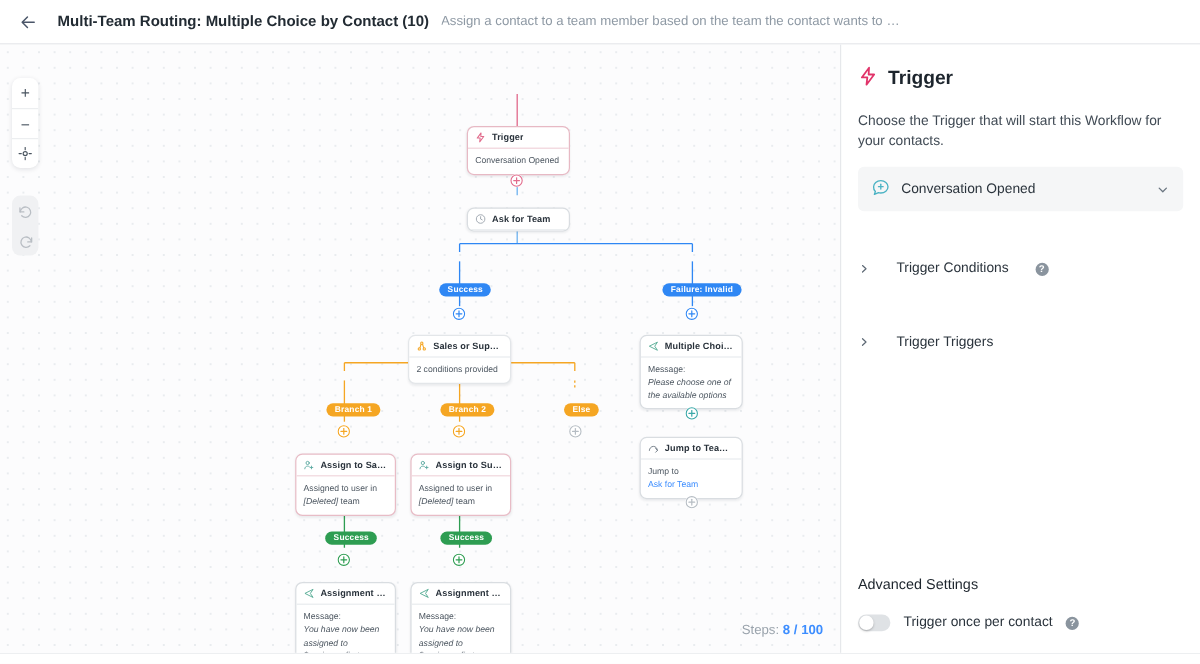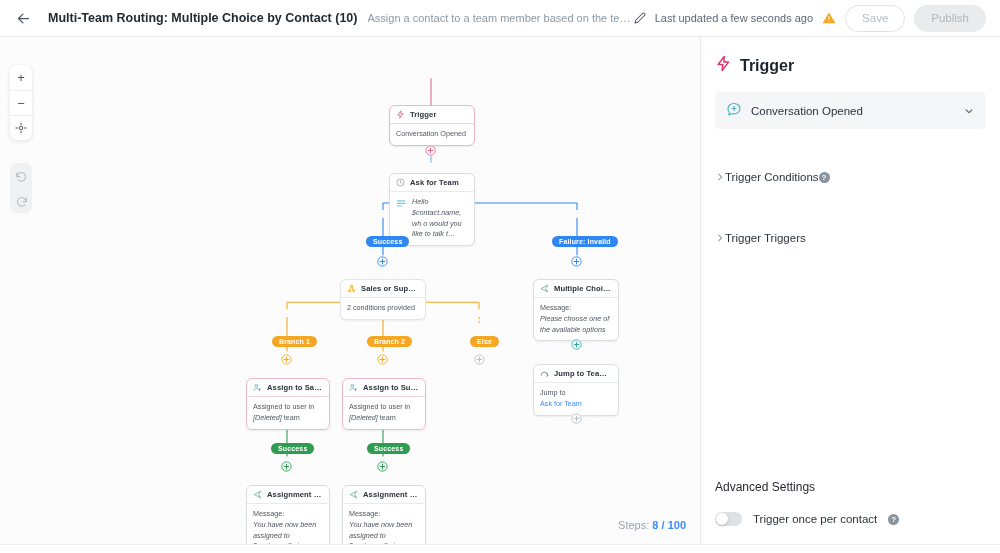--- a/index.html
+++ b/index.html
@@ -123,21 +123,21 @@
   }
   .panel-sub { font-size:11.5px; color:#404a54; line-height:1.45; margin-bottom:13px; }
   .select-row {
     display:flex; align-items:center; gap:9px; background:#f5f6f7; border-radius:5px;
     padding:9px 11px; cursor:pointer; margin-bottom:12px;
   }
   .select-row .nm { font-size:11.5px; color:#2b343d; flex:1; }
   .chev { color:#6b7681; display:flex; }
   .help-text { font-size:11px; color:#5a646e; font-style:italic; margin-bottom:16px; }
   .accordion {
-    display:flex; align-items:center; gap:0; font-size:11.5px; color:#2b343d;
+    display:flex; align-items:center; gap:22px; font-size:11.5px; color:#2b343d;
     padding:7px 0; cursor:pointer;margin-top:35px;
   }
   .accordion .car { color:#5d6874; font-size:10px; display:flex; }
   .qmark {
     width:11px;height:11px;border-radius:50%;background:#8a949e;color:#fff;
     font-size:8px; font-weight:700; display:flex;align-items:center;justify-content:center;
     flex:0 0 auto; cursor:pointer;
   }
   .panel-bottom { padding:0 14px 18px 14px; }
   .adv-title { font-size:12px; font-weight:400; color:#1d252d; margin-bottom:18px; }
@@ -162,37 +162,20 @@
   <div class="header">
     <div class="back-btn">
       <svg width="15" height="15" viewBox="0 0 24 24" fill="none" stroke="currentColor" stroke-width="2" stroke-linecap="round" stroke-linejoin="round">
         <line x1="20" y1="12" x2="5" y2="12"></line>
           <polyline points="11 19 4 12 11 5"></polyline>
       </svg>
     </div>
     <div class="wf-title">Multi-Team Routing: Multiple Choice by Contact (10)</div>
     <div class="wf-desc">Assign a contact to a team member based on the team the contact wants to talk to every time …</div>
 
-    <div class="hdr-right">
-      <span class="pencil-ic">
-        <svg width="12" height="12" viewBox="0 0 24 24" fill="none" stroke="currentColor" stroke-width="2.1" stroke-linecap="round" stroke-linejoin="round">
-          <path d="M17 3a2.8 2.8 0 1 1 4 4L7.5 20.5 2 22l1.5-5.5L17 3z"></path>
-        </svg>
-      </span>
-      <span class="updated">Last updated a few seconds ago</span>
-      <span class="warn-ic">
-        <svg width="14" height="14" viewBox="0 0 24 24" fill="#f5a623">
-          <path d="M12 2.6 23 21H1L12 2.6z"></path>
-          <rect x="11.1" y="9" width="1.8" height="6" rx=".9" fill="#fff"></rect>
-          <circle cx="12" cy="17.6" r="1.05" fill="#fff"></circle>
-        </svg>
-      </span>
-      <div class="btn btn-save">Save</div>
-      <div class="btn btn-publish">Publish</div>
-    </div>
   </div>
 
   <div class="body">
 
     <div class="canvas">
 
       <svg class="canvas-svg" viewBox="0 0 700 516" preserveAspectRatio="none">
         <g fill="none" stroke-width="1.1">
 
           <path d="M431 42 L431 108" stroke="#e16b8c"></path>
@@ -285,32 +268,20 @@
       <div class="node" style="left:389px; top:136px; width:86px;">
         <div class="node-hd">
           <span class="ic">
             <svg width="9" height="9" viewBox="0 0 24 24" fill="none" stroke="#9aa3ac" stroke-width="2">
                 <circle cx="12" cy="12" r="9.5"></circle>
                 <polyline points="12 6.8 12 12 15.6 14" stroke-linecap="round" stroke-linejoin="round"></polyline>
               </svg>
           </span>
           <span class="lbl">Ask for Team</span>
         </div>
-        <div class="node-bd">
-          <div class="row">
-            <span class="msgbars">
-              <svg width="11" height="11" viewBox="0 0 14 14">
-                  <rect x="1" y="3" width="11" height="1.5" rx=".7" fill="#7ec8d6"></rect>
-                  <rect x="1" y="6.2" width="11" height="1.5" rx=".7" fill="#7ec8d6"></rect>
-                  <rect x="1" y="9.4" width="7" height="1.5" rx=".7" fill="#7ec8d6"></rect>
-                </svg>
-            </span>
-            <span class="em">Hello $contact.name, wh o would you like to talk t…</span>
-          </div>
-        </div>
       </div>
 
       <div class="pill blue" style="left:366px; top:199px;">Success</div>
       <div class="pill blue" style="left:552px; top:199px;">Failure: Invalid</div>
       <div class="plus" style="left:377px; top:219px;">
         <svg width="11" height="11" viewBox="0 0 12 12">
             <circle cx="6" cy="6" r="5.1" fill="#fff" stroke="#2f87f4" stroke-width="1"></circle>
             <line x1="6" y1="3.4" x2="6" y2="8.6" stroke="#2f87f4" stroke-width="1.1" stroke-linecap="round"></line>
             <line x1="3.4" y1="6" x2="8.6" y2="6" stroke="#2f87f4" stroke-width="1.1" stroke-linecap="round"></line>
           </svg>
@@ -497,20 +468,21 @@
       <div class="panel-top">
         <div class="panel-title">
           <span>
             <svg width="17" height="17" viewBox="0 0 24 24" fill="none" stroke="#e1346a" stroke-width="2.1" stroke-linejoin="round">
                 <path d="M13 2 4.5 13.5H11l-1 8.5 9-12h-6.5L13 2z"></path>
               </svg>
           </span>
           <span>Trigger</span>
         </div>
 
+        <div class="panel-sub">Choose the Trigger that will start this Workflow for your contacts.</div>
 
         <div class="select-row">
           <span>
             <svg width="16" height="16" viewBox="0 0 24 24" fill="none" stroke="#4bb3c4" stroke-width="1.7" stroke-linecap="round" stroke-linejoin="round">
               <path d="M21 11.5c0 4.3-4 7.8-9 7.8a10.6 10.6 0 0 1-2.9-.4L4 21l1.2-3.6A7.4 7.4 0 0 1 3 11.5C3 7.2 7 3.7 12 3.7s9 3.5 9 7.8z"></path>
               <line x1="12" y1="8.3" x2="12" y2="14.2"></line>
                 <line x1="9.1" y1="11.3" x2="14.9" y2="11.3"></line>
             </svg>
           </span>
           <span class="nm">Conversation Opened</span>

